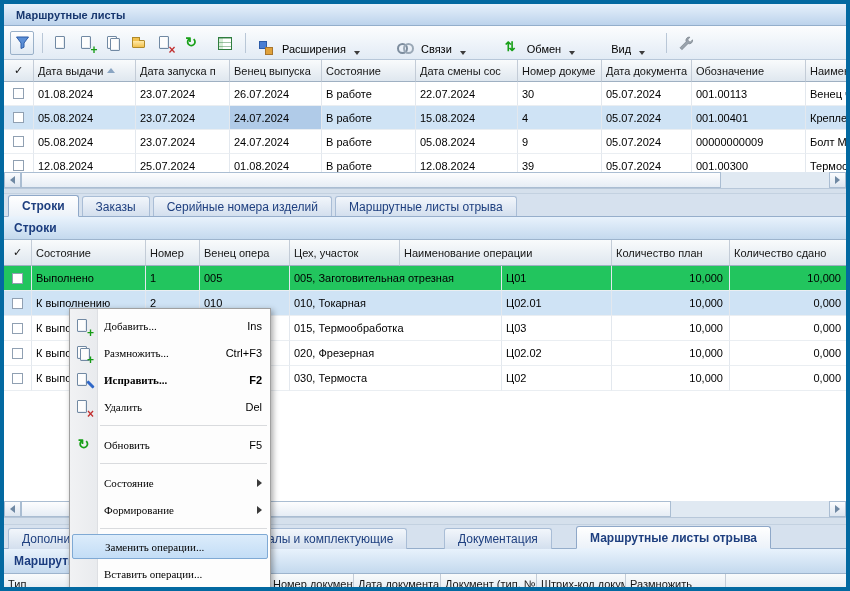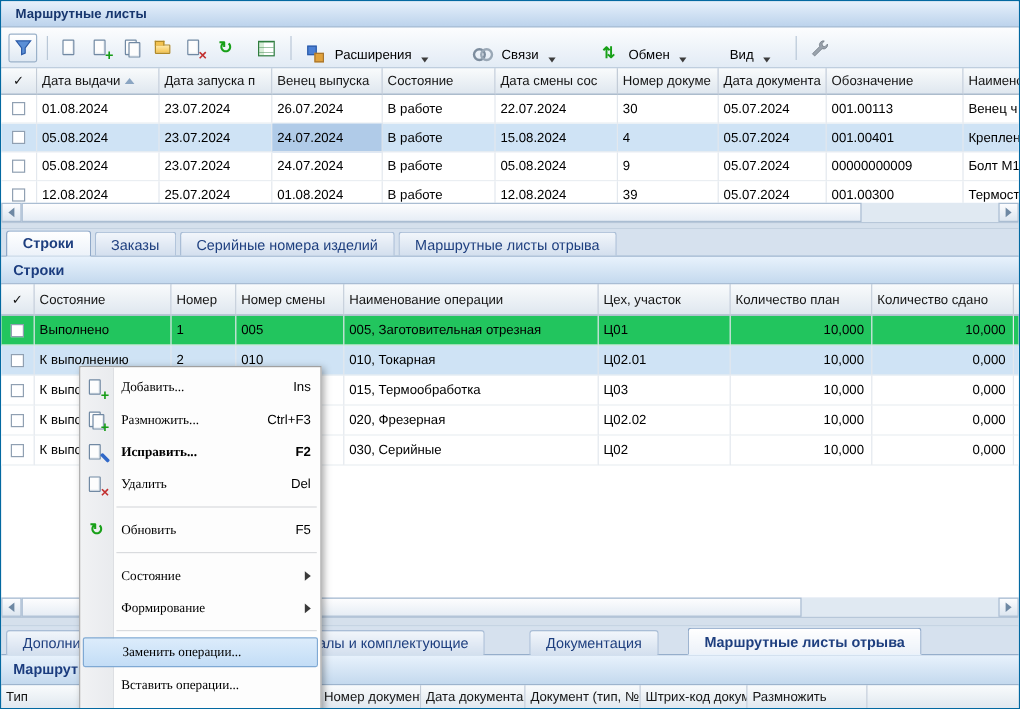--- a/index.html
+++ b/index.html
@@ -1,20 +1,20 @@
 <!DOCTYPE html>
 <html><head>
 <meta charset="utf-8">
 <style>
   * { box-sizing: border-box; }
   html,body { margin:0; padding:0; background:#fff; }
   .screen {
     position:relative; width:850px; height:591px; overflow:hidden;
     font-family:"Liberation Sans", sans-serif; font-size:11px; color:#000;
-    background:#dde7f2; border:1px solid #0369a1;
+    background:#dde7f2; border:4px solid #0369a1;
   }
   
   .titlebar { height:22px; background:linear-gradient(#e6f0fb,#bcd3ec);
     border-bottom:1px solid #93aecb; display:flex; align-items:center;
     padding-left:12px; font-weight:bold; color:#17366e; }
   
   .toolbar { height:34px; background:linear-gradient(#fcfdfe,#e2ebf5);
     border-bottom:1px solid #b7c7d9; display:flex; align-items:center; padding:0 6px; }
   .tbtn { width:24px; height:24px; display:flex; align-items:center; justify-content:center;
     flex:none; margin-right:2px; }
@@ -305,23 +305,23 @@
   <div class="sechead">
     <span>Строки</span>
   </div>
 
   <div class="thead t2-head">
     <div class="th cbc t2-c0">
         <span>✓</span>
       </div>
     <div class="th t2-c1">Состояние</div>
     <div class="th t2-c2">Номер</div>
-    <div class="th t2-c3">Номер смены</div>
+    <div class="th t2-c3">Венец опера</div>
+    <div class="th t2-c5">Цех, участок</div>
     <div class="th t2-c4">Наименование операции</div>
-    <div class="th t2-c5">Цех, участок</div>
     <div class="th t2-c6">Количество план</div>
     <div class="th t2-c7">Количество сдано</div>
     <div class="th fill"></div>
   </div>
 
   <div class="t2-body">
     <div class="tr done">
       <div class="td cbc t2-c0">
           <span class="cb"></span>
         </div>
@@ -373,21 +373,21 @@
       <div class="td num t2-c7">0,000</div>
       <div class="td fill"></div>
     </div>
     <div class="tr">
       <div class="td cbc t2-c0">
           <span class="cb"></span>
         </div>
       <div class="td t2-c1">К выполнению</div>
       <div class="td t2-c2">5</div>
       <div class="td t2-c3">030</div>
-      <div class="td t2-c4">030, Серийные</div>
+      <div class="td t2-c4">030, Термоста</div>
       <div class="td t2-c5">Ц02</div>
       <div class="td num t2-c6">10,000</div>
       <div class="td num t2-c7">0,000</div>
       <div class="td fill"></div>
     </div>
   </div>
 
   <div class="hscroll">
     <div class="sbtn l">
         <span class="arr-l"></span>

